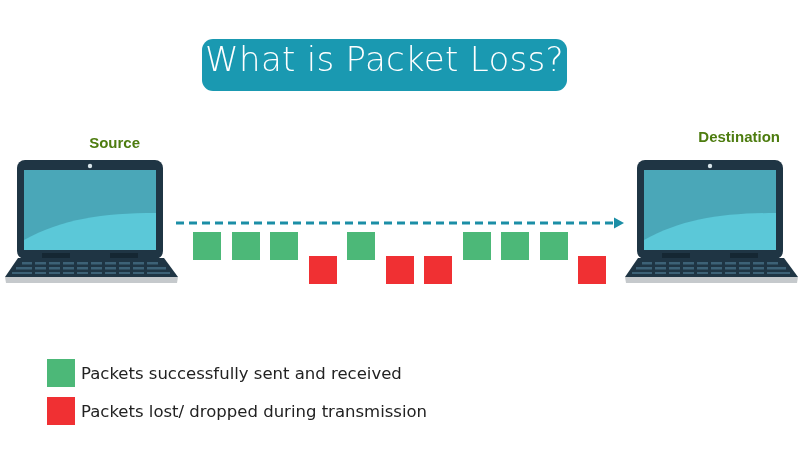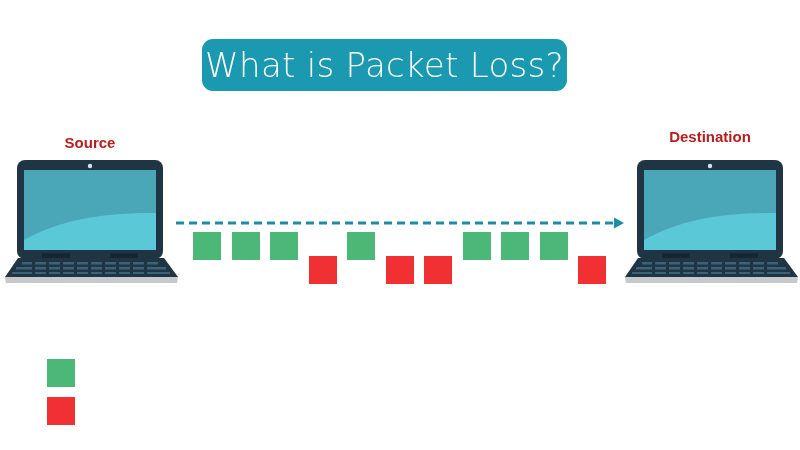--- a/index.html
+++ b/index.html
@@ -1,21 +1,21 @@
 <!DOCTYPE html>
 <html><head>
 <meta charset="utf-8">
 <style>
   html, body { margin:0; padding:0; }
   body { width:800px; height:450px; background:#ffffff; position:relative; overflow:hidden;
          font-family:"Liberation Sans", "DejaVu Sans", sans-serif; }
   .title-box { position:absolute; left:202px; top:39px; width:365px; height:52px; background:#1a99b1;
-               border-radius:11px; display:flex; align-items:center; justify-content:center; }
+               border-radius:11px; display:flex; align-items:flex-start; justify-content:center; }
   .title-box span { color:#ffffff; font-size:34px; letter-spacing:0.3px; font-family:"DejaVu Sans", sans-serif; font-weight:300; }
-  .node-label { position:absolute; font-weight:bold; font-size:15px; color:#b91c1c; text-align:center; }
+  .node-label { position:absolute; font-weight:bold; font-size:15px; color:#4d7c0f; text-align:right; }
   .laptop { position:absolute; width:180px; height:130px; }
   .arrow { position:absolute; left:176px; top:216px; width:450px; height:14px; }
   .packet { position:absolute; width:28px; height:28px; }
   .legend-item { position:absolute; left:47px; display:flex; align-items:center; }
   .legend-swatch { width:28px; height:28px; }
   .legend-label { margin-left:6px; font-size:16.5px; color:#222; font-family:"DejaVu Sans", sans-serif; }
 </style>
 </head>
 <body>
 
@@ -94,16 +94,18 @@
     <div class="packet" style="left: 385.5px; top: 256px; background: rgb(240, 48, 51);"></div>
     <div class="packet" style="left: 424px; top: 256px; background: rgb(240, 48, 51);"></div>
     <div class="packet" style="left: 462.5px; top: 232px; background: rgb(76, 184, 120);"></div>
     <div class="packet" style="left: 501px; top: 232px; background: rgb(76, 184, 120);"></div>
     <div class="packet" style="left: 539.5px; top: 232px; background: rgb(76, 184, 120);"></div>
     <div class="packet" style="left: 578px; top: 256px; background: rgb(240, 48, 51);"></div>
   </div>
 
 <div class="legend-item" style="top:359px;">
   <div class="legend-swatch" style="background:#4cb878;"></div>
+  <span class="legend-label">Packets successfully sent and received</span>
 </div>
 <div class="legend-item" style="top:397px;">
   <div class="legend-swatch" style="background:#f03033;"></div>
+  <span class="legend-label">Packets lost/ dropped during transmission</span>
 </div>
 
 </body></html>

